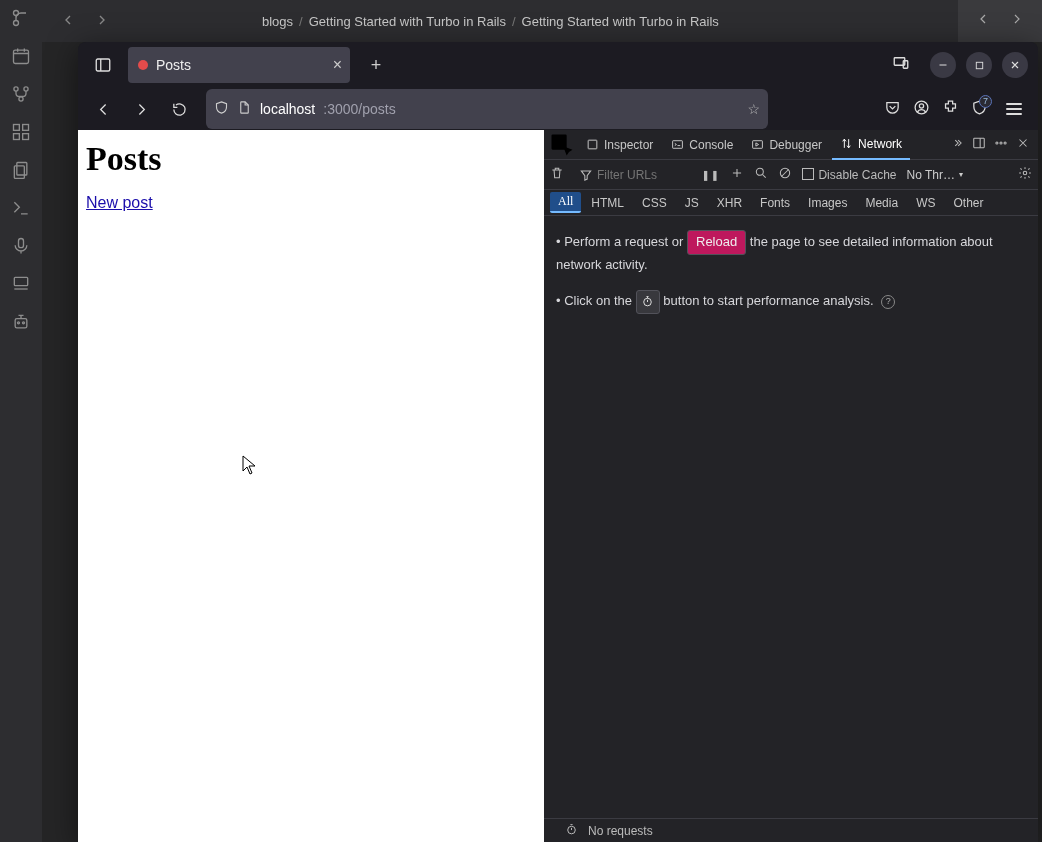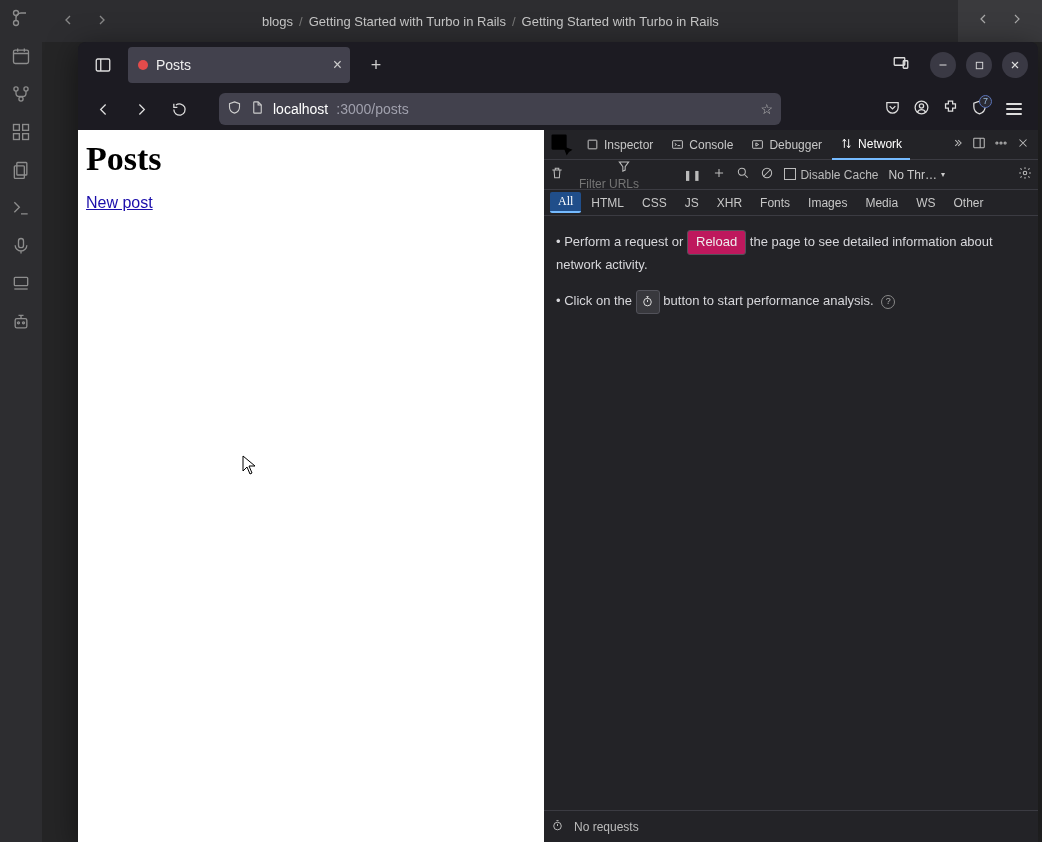--- a/index.html
+++ b/index.html
@@ -33,21 +33,21 @@
   .tab-right { position:absolute; right:10px; display:flex; align-items:center; gap:12px;}
   .win-btns { display:flex; gap:10px; margin-left:8px;}
   .win-btn { width:26px;height:26px;border-radius:50%;background:#3a3944;color:#ddd;display:flex;align-items:center;justify-content:center;font-size:12px;}
   .win-btn.close-w{background:#3a3944;}
   .resp-icon{color:#ddd;}
   .resp-icon svg{width:18px;height:18px;stroke:currentColor;fill:none;stroke-width:1.8;}
   
   .toolbar { height:42px; background:#1c1b22; display:flex; align-items:center; padding:0 10px; gap:8px;}
   .tb-btn{width:30px;height:30px;color:#ddd;display:flex;align-items:center;justify-content:center;}
   .tb-btn svg{width:17px;height:17px;stroke:currentColor;fill:none;stroke-width:1.8;}
-  .addr { flex:0 0 562px; height:32px; background:#42414d; border-radius:6px; display:flex; align-items:center; padding:0 8px; color:#ddd; font-size:14px; gap:8px; margin-left:17px;}
+  .addr { flex:0 0 562px; height:40px; background:#42414d; border-radius:6px; display:flex; align-items:center; padding:0 8px; color:#ddd; font-size:14px; gap:8px; margin-left:4px;}
   .addr .host{color:#fff;}
   .addr .rest{color:#a0a0ad;}
   .addr .star{margin-left:auto;color:#bbb;}
   .tb-right{margin-left:auto;display:flex;gap:12px;align-items:center;color:#ddd;}
   .tb-right svg{width:17px;height:17px;stroke:currentColor;fill:none;stroke-width:1.8;}
   .badge-wrap{position:relative;}
   .badge{position:absolute;top:-4px;right:-4px;background:#2a2a33;color:#9bd;border:1px solid #5a73b8;border-radius:8px;font-size:9px;padding:0 3px;line-height:11px;}
   .menu-btn{width:28px;display:flex;flex-direction:column;gap:3px;align-items:center;justify-content:center;}
   .menu-btn span{display:block;width:16px;height:2px;background:#ddd;border-radius:1px;}
   
@@ -64,38 +64,38 @@
   .dt-pick{width:28px;display:flex;align-items:center;justify-content:center;color:#bbb;}
   .dt-tab{display:flex;align-items:center;gap:5px;padding:0 8px;height:30px;color:#c7c7c7;cursor:default;}
   .dt-tab.active{color:#fff;border-bottom:2px solid #75baff;height:30px;}
   .dt-tab svg{width:13px;height:13px;stroke:currentColor;fill:none;stroke-width:1.8;}
   .dt-tabs .rt{margin-left:auto;display:flex;align-items:center;gap:8px;color:#bbb;padding-right:4px;}
   .dt-tabs .rt svg{width:14px;height:14px;stroke:currentColor;fill:none;stroke-width:1.8;}
   
   .dt-toolbar{height:30px;display:flex;align-items:center;border-bottom:1px solid #3b3b42;padding:0 6px;gap:10px;color:#bbb;}
   .dt-toolbar svg{width:14px;height:14px;stroke:currentColor;fill:none;stroke-width:1.8;}
   .filter-input{background:transparent;border:none;color:#bbb;font-size:12px;width:90px;outline:none;}
-  .filter-wrap{display:flex;align-items:center;gap:4px;border:1px solid transparent;padding:2px 4px;flex-direction:column;}
+  .filter-wrap{display:flex;gap:4px;border:1px solid transparent;padding:2px 4px;}
   .pause{font-family:monospace;letter-spacing:2px;}
   .dc-wrap{display:flex;gap:4px;font-size:12px;}
   .dc-wrap .box{width:12px;height:12px;border:1.5px solid #bbb;}
   .throttle{font-size:12px;color:#ccc;display:flex;align-items:center;gap:4px;}
   
   .dt-filters{height:26px;display:flex;align-items:center;gap:2px;padding:0 6px;border-bottom:1px solid #3b3b42;font-size:12px;color:#c7c7c7;}
   .ft{padding:2px 8px;border-radius:2px;}
   .ft.active{background:#204e8a;color:#fff;border-bottom:2px solid #75baff;font-family:Liberation Serif, serif;}
   
   .dt-body{flex:1;padding:14px 12px;font-size:13px;color:#d7d7db;line-height:1.6;}
   .hint{margin-bottom:14px;}
   .pill{display:inline-block;background:#be185d;border:1px solid #52525a;border-radius:3px;padding:1px 8px;color:#eee;}
   .stopwatch{display:inline-flex;width:24px;height:24px;background:#38383d;border:1px solid #52525a;border-radius:3px;align-items:center;justify-content:center;vertical-align:middle;}
   .stopwatch svg{width:13px;height:13px;stroke:#ddd;fill:none;stroke-width:1.8;}
   .info-c{display:inline-flex;width:14px;height:14px;border:1.2px solid #888;border-radius:50%;align-items:center;justify-content:center;font-size:9px;color:#aaa;margin-left:4px;vertical-align:middle;}
   
-  .dt-status{height:32px;border-top:1px solid #3b3b42;display:flex;align-items:center;gap:10px;padding:0 7px;color:#bbb;font-size:12px;}
+  .dt-status{height:24px;border-top:1px solid #3b3b42;display:flex;align-items:center;gap:10px;padding:0 21px;color:#bbb;font-size:12px;}
   .dt-status svg{width:13px;height:13px;stroke:#bbb;fill:none;stroke-width:1.8;}
   
   svg{overflow:visible;}
 </style>
 </head>
 <body>
 
 <div class="ide-shell">
   <div class="ide-sidebar">
     <div class="sb-icon">

